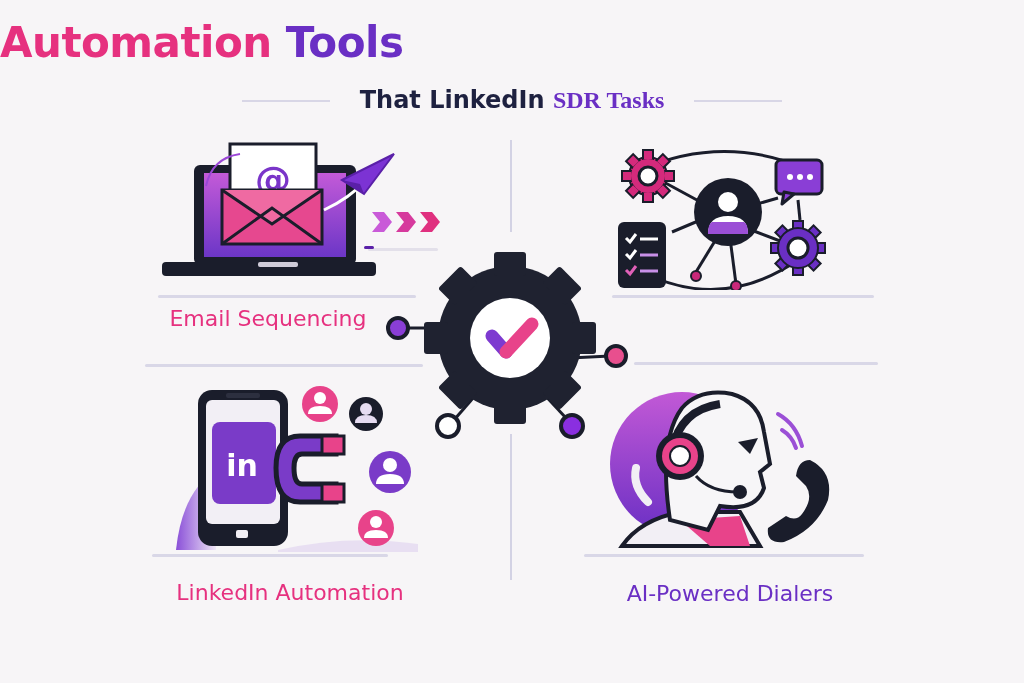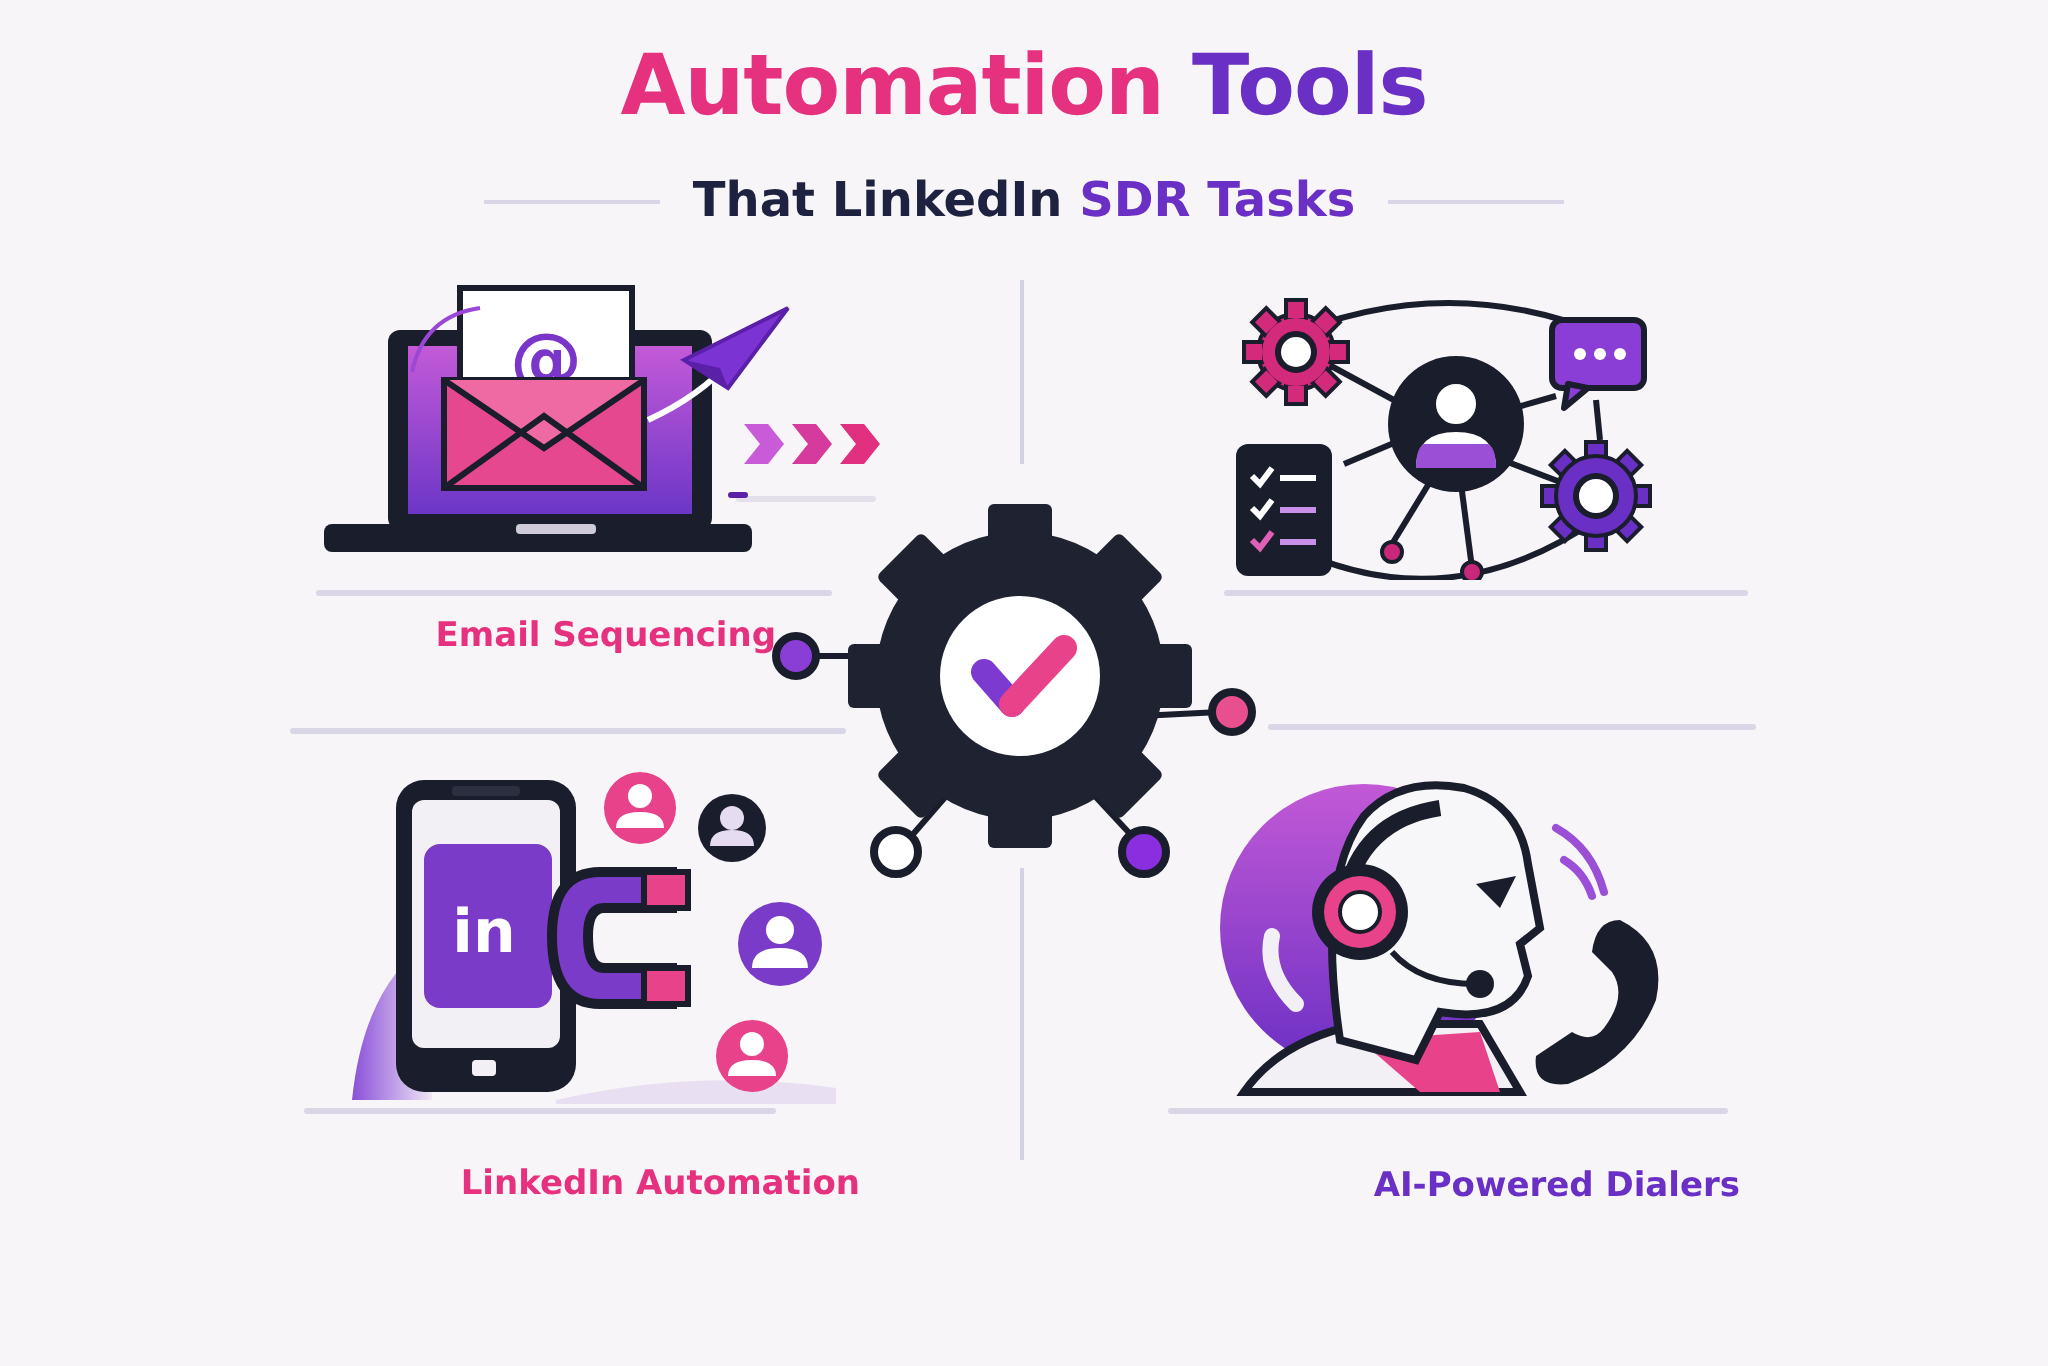--- a/index.html
+++ b/index.html
@@ -4,37 +4,37 @@
 <style>
   html, body { margin: 0; padding: 0; }
   body {
     width: 1024px; height: 683px; overflow: hidden;
     background: #f7f5f7;
     font-family: "DejaVu Sans", sans-serif;
     position: relative;
   }
   .abs { position: absolute; }
   .title {
-    left: 0; width: 1024px; top: 18px; text-align: center;
+    left: 0; width: 1024px; top: 18px; 
     font-size: 42px; font-weight: bold; letter-spacing: -0.5px;
     font-family: "DejaVu Sans", sans-serif;
   }
   .title .pink { color: #e6317f; }
   .title .purple { color: #6a2fc4; }
   .subtitle {
     left: 0; width: 1024px; top: 86px; text-align: center;
     font-size: 24px; font-weight: bold; color: #1e2140;
     font-family: "DejaVu Sans", sans-serif;
   }
-  .subtitle .purple { color: #6a2fc4; }
+  .subtitle .purple { color: #6a2fc4; font-family: Liberation Serif, serif; }
   .sub-rule { height: 2px; background: #d8d6e6; top: 100px; }
   .hrule { height: 3px; background: #d9d7e7; border-radius: 2px; }
   .vrule { width: 2px; background: #d3d2e4; }
   .label {
-    font-weight: bold; font-size: 17px; text-align: right;
+    font-weight: normal; font-size: 22px; text-align: center;
     font-family: "DejaVu Sans", sans-serif;
     line-height: 25px;
   }
   .pinktxt { color: #e6317f; }
   .purpletxt { color: #6a2fc4; }
   svg { display: block; }
 </style>
 </head>
 <body>
 

